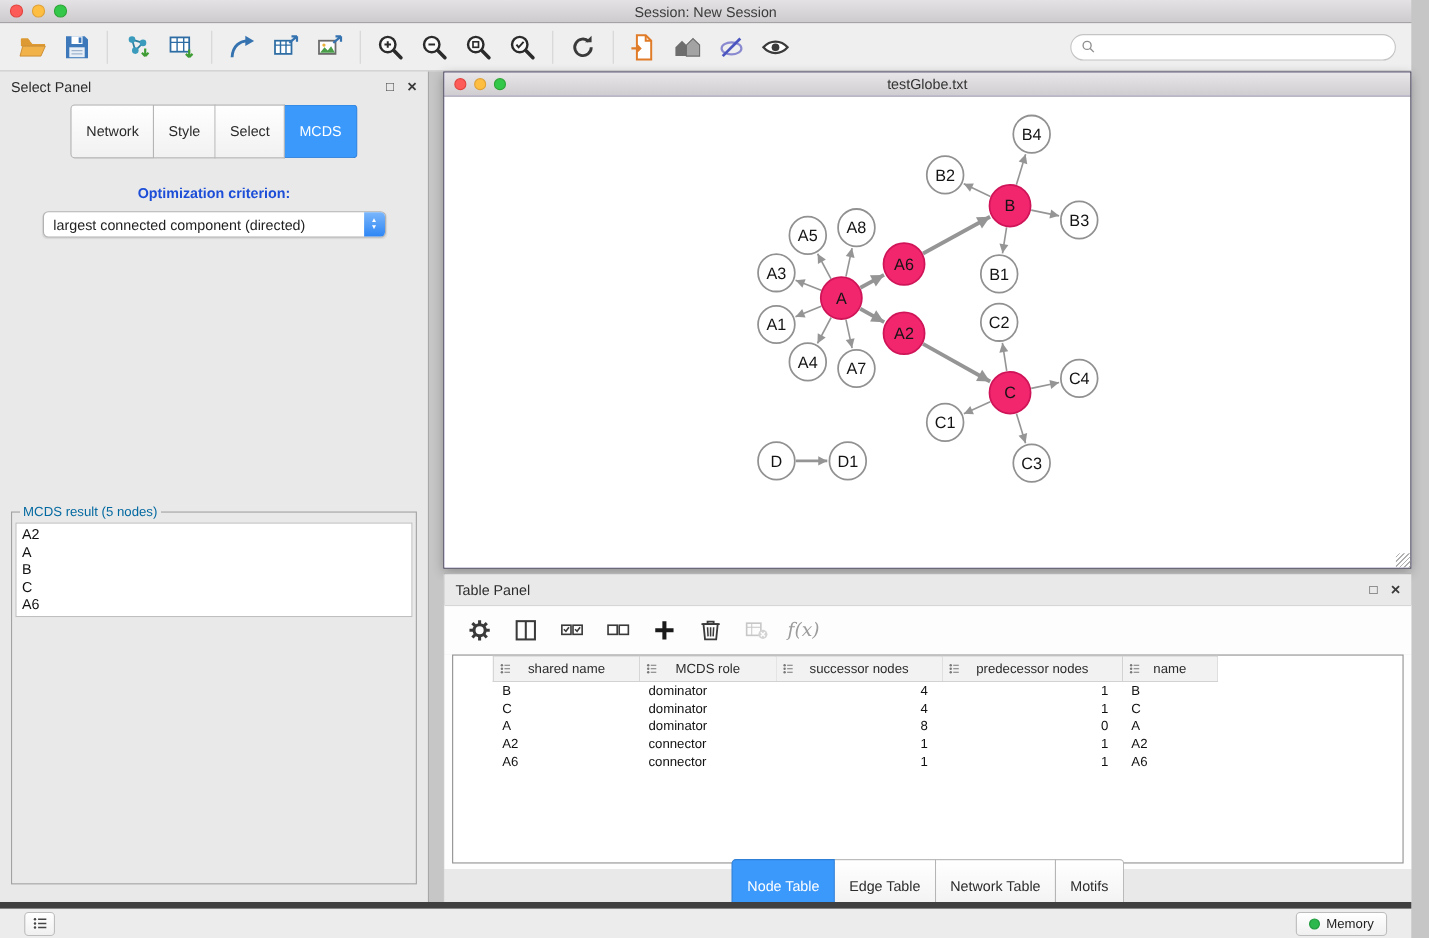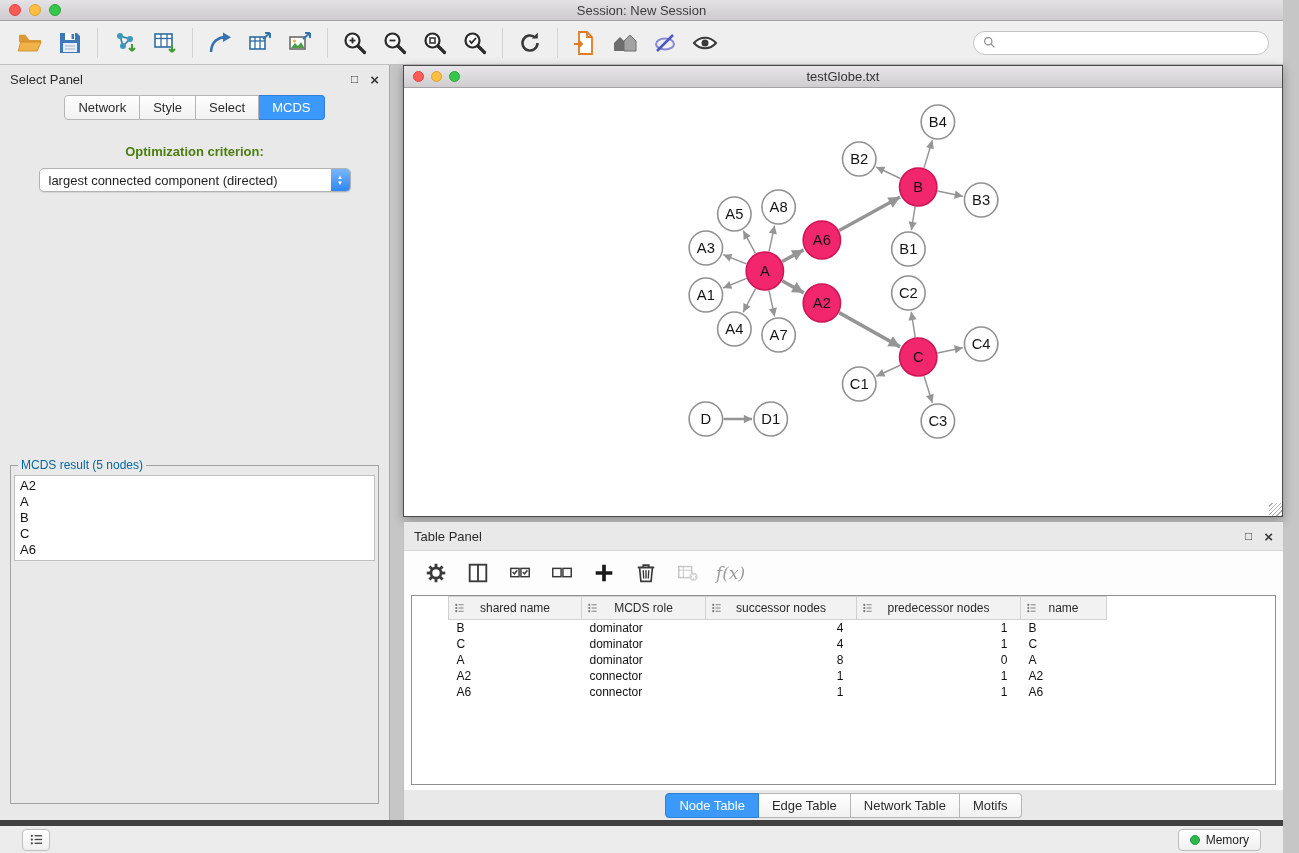--- a/index.html
+++ b/index.html
@@ -30,26 +30,26 @@
   
   .main { height:755px; display:flex; }
 
   
   .control-panel { width:390px; background:#e9e9e9; border-right:1px solid #a8a8a8; display:flex; flex-direction:column; }
   .panel-header { height:28px; display:flex; align-items:center; padding:0 10px; font-size:13px; color:#2b2b2b; }
   .panel-actions { margin-left:auto; display:flex; gap:12px; align-items:center; color:#3a3a3a; }
   .pa-float { font-size:12px; line-height:1; }
   .pa-close { font-size:15px; font-weight:bold; line-height:1; }
   .cp-tabs { display:flex; justify-content:center; margin:2px 0 6px; }
-  .seg-tab { padding:4px 13px; font-size:13px; color:#2b2b2b; background:linear-gradient(#ffffff,#f1f1f1); border:1px solid #b5b5b5; border-left:none; }
+  .seg-tab { padding:16px 13px; font-size:13px; color:#2b2b2b; background:linear-gradient(#ffffff,#f1f1f1); border:1px solid #b5b5b5; border-left:none; }
   .seg-tab:first-child { border-left:1px solid #b5b5b5; border-radius:4px 0 0 4px; }
   .seg-tab:last-child { border-radius:0 4px 4px 0; }
   .seg-tab.active { background:#3b99fc; color:#fff; border-color:#2f7fd6; }
   .cp-content { flex:1; display:flex; flex-direction:column; align-items:center; }
-  .criterion-label { margin-top:18px; font-size:13px; font-weight:bold; color:#4d7c0f; }
+  .criterion-label { margin-top:18px; font-size:13px; font-weight:bold; color:#1d4ed8; }
   .criterion-select { margin-top:9px; width:312px; height:24px; background:#fff; border:1px solid #b2b2b2; border-radius:5px; display:flex; align-items:center; font-size:13px; color:#1e1e1e; position:relative; padding-left:9px; box-shadow:0 1px 1px rgba(0,0,0,.08); }
   .sel-text { flex:1; white-space:nowrap; overflow:hidden; }
   .sel-stepper { width:19px; height:22px; border-radius:0 4px 4px 0; background:linear-gradient(#7ab6fb,#2e86f5); display:flex; flex-direction:column; align-items:center; justify-content:center; color:#fff; }
   .sel-stepper span { font-size:6px; line-height:6px; }
   .btn-row { margin-top:14px; display:flex; gap:14px; }
   .mac-btn { background:linear-gradient(#ffffff,#f1f1f1); border:1px solid #b5b5b5; border-radius:4px; padding:3px 16px; font-size:13px; color:#1e1e1e; box-shadow:0 1px 1px rgba(0,0,0,.08); }
   .result-fieldset { margin:auto 10px 16px; align-self:stretch; height:346px; border:1px solid #a2a2a2; padding:3px; }
   .result-fieldset legend { font-size:12px; color:#0369a1; margin-left:4px; padding:0 3px; }
   .result-list { background:#fff; border:1px solid #bfbfbf; height:100%; font-size:13px; color:#111; padding:2px 5px; overflow:hidden; }
   .result-item { line-height:16px; }

